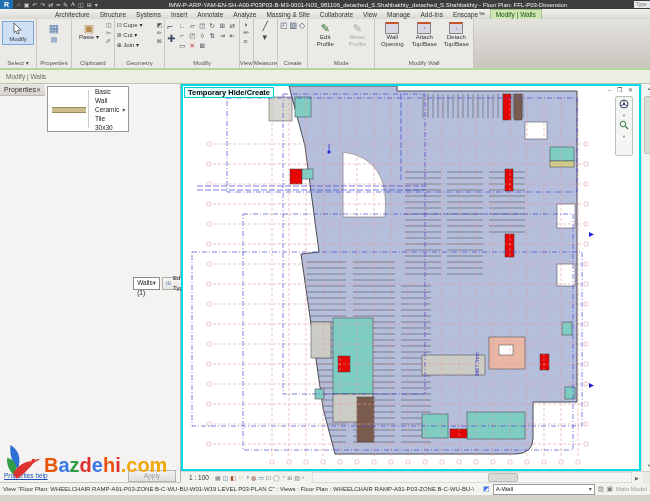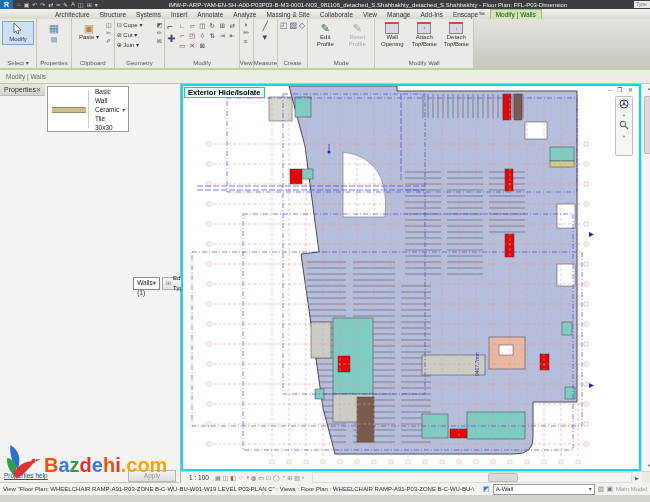--- a/index.html
+++ b/index.html
@@ -460,21 +460,21 @@
 
       <div class="helprow">
         <span class="helplink">Properties help</span>
         <span class="applybtn">Apply</span>
       </div>
     </div>
 
     <div class="canvascol">
       <div class="canvasrow">
         <div class="drawwrap">
-          <div class="hideiso">Exterior Hide/Isolate</div>
+          <div class="hideiso">Temporary Hide/Create</div>
           <div class="winctrl">‒ ❒ ✕</div>
           <div class="navbar">
             <span class="nv">
               <svg width="10" height="10" viewBox="0 0 10 10">
                   <circle cx="5" cy="5" r="4" fill="none" stroke="#3a4a6a" stroke-width="1"></circle>
                   <circle cx="5" cy="5" r="1.2" fill="#3a4a6a"></circle>
                   <path d="M5,1 V4 M1.5,7 L4,5.7 M8.5,7 L6,5.7" stroke="#3a4a6a" stroke-width="0.8"></path>
                 </svg>
             </span>
             <span class="nvc">▼</span>

